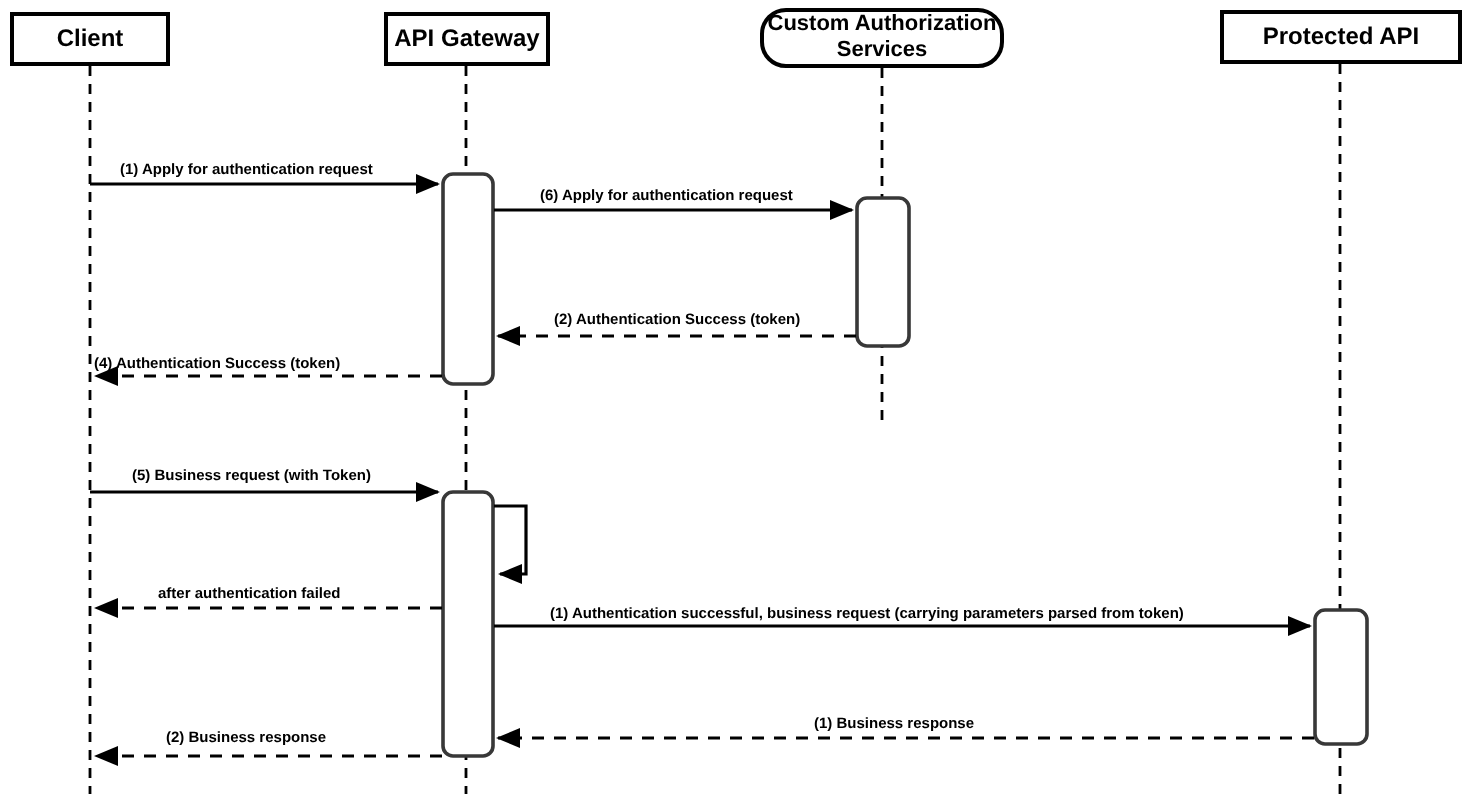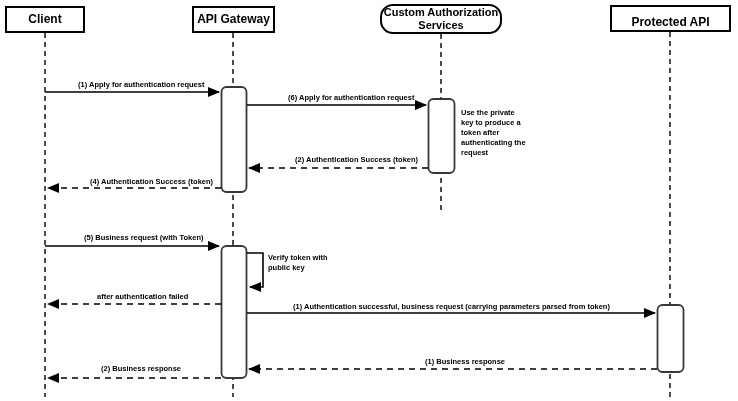--- a/index.html
+++ b/index.html
@@ -28,21 +28,20 @@
     line-height: 1.15;
   }
   .pbox.small { font-size: 11px; border-radius: 13px; }
   .mlabel {
     position: absolute;
     font-weight: bold;
     font-size: 7.5px;
     color: #000000;
     white-space: nowrap;
     line-height: 9px;
-    margin-left: 18px;
   }
   .note {
     position: absolute;
     font-weight: bold;
     font-size: 7.5px;
     color: #000000;
     line-height: 10px;
     white-space: normal;
   }
   .lifeline { stroke: #000000; stroke-width: 1.4; stroke-dasharray: 5 4; fill: none; }
@@ -86,30 +85,28 @@
 
   <div class="pbox" style="left:5px;   top:6px; width:80px;  height:27px;">
     <span>Client</span>
   </div>
   <div class="pbox" style="left:192px; top:6px; width:83px;  height:27px;">
     <span>API Gateway</span>
   </div>
   <div class="pbox small" style="left:380px; top:4px; width:122px; height:30px;">
     <span>Custom Authorization Services</span>
   </div>
-  <div class="pbox" style="left:610px; top:5px; width:121px; height:27px;align-items:flex-end;">
+  <div class="pbox" style="left:610px; top:5px; width:121px; height:27px;">
     <span>Protected API</span>
   </div>
 
   <div class="mlabel" style="left:60px;  top:80px;">(1) Apply for authentication request</div>
   <div class="mlabel" style="left:270px; top:93px;">(6) Apply for authentication request</div>
   <div class="mlabel" style="left:277px; top:155px;">(2) Authentication Success (token)</div>
-  <div class="mlabel" style="left:72px;  top:177px;">(4) Authentication Success (token)</div>
+  <div class="mlabel" style="left:47px;  top:177px;">(4) Authentication Success (token)</div>
   <div class="mlabel" style="left:66px;  top:233px;">(5) Business request (with Token)</div>
   <div class="mlabel" style="left:79px;  top:292px;">after authentication failed</div>
   <div class="mlabel" style="left:275px; top:302px;">(1) Authentication successful, business request (carrying parameters parsed from token)</div>
   <div class="mlabel" style="left:407px; top:357px;">(1) Business response</div>
   <div class="mlabel" style="left:83px;  top:364px;">(2) Business response</div>
 
-  <div class="note" style="left:461px; top:108px; width:68px;">Use the private key to produce a token after authenticating the request</div>
-  <div class="note" style="left:268px; top:253px; width:64px;">Verify token with public key</div>
 
 </div>
 
 </body></html>

